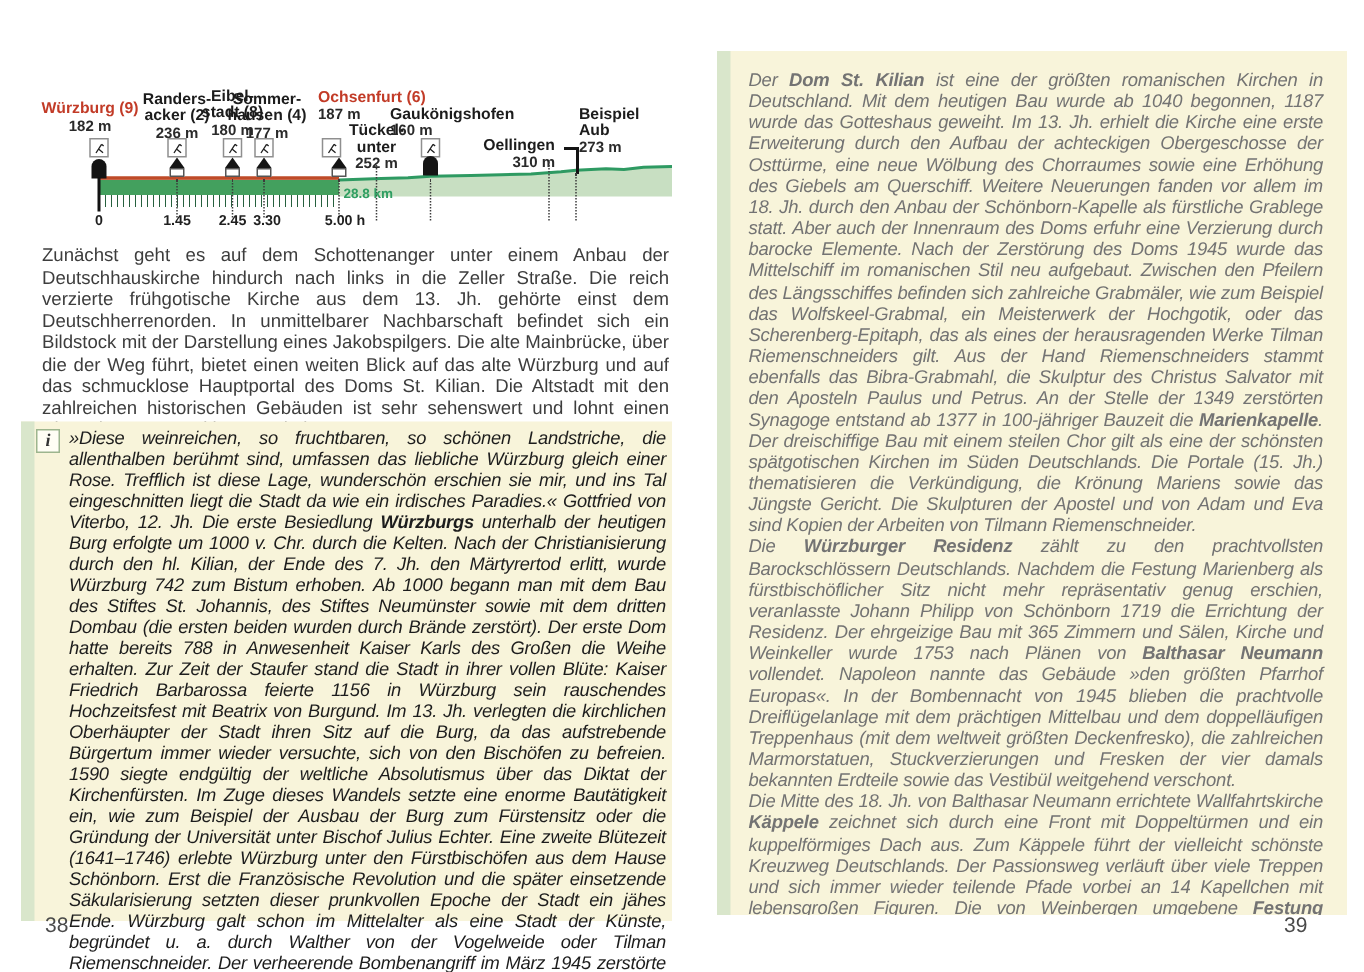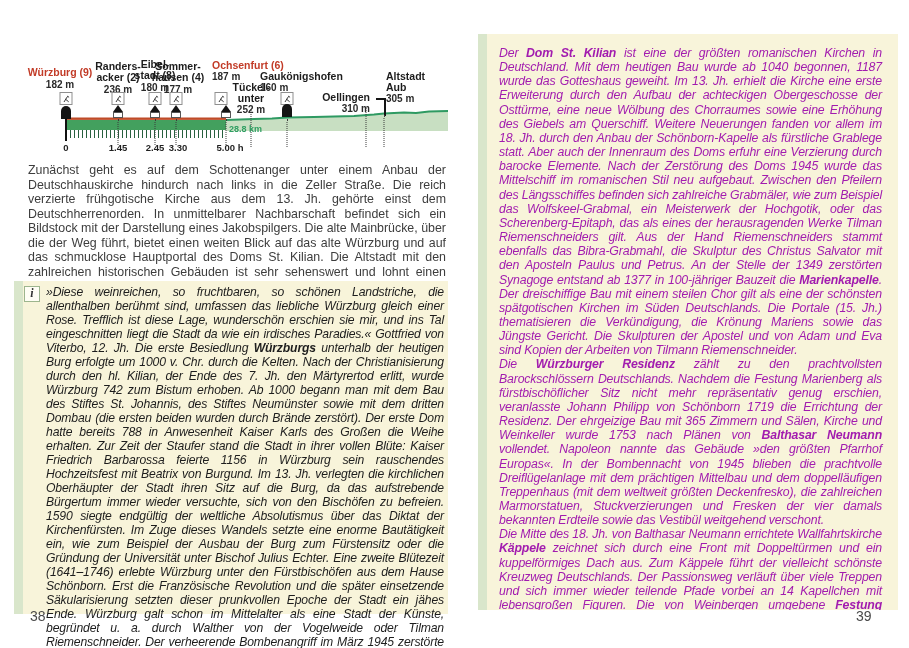--- a/index.html
+++ b/index.html
@@ -40,21 +40,21 @@
   #infoicon{position:absolute;left:24px;top:286px;width:14px;height:14px;background:#fffef5;
             border:1px solid #9db58e;font:bold italic 12px "Liberation Serif",serif;color:#333;
             text-align:center;line-height:13px;}
   #infotext{position:absolute;left:46px;top:285px;width:398px;font-style:italic;font-size:12.2px;
             line-height:14.0px;text-align:justify;color:#1d1d1d;letter-spacing:-0.15px;}
   
   #rightblock{position:absolute;left:478px;top:34px;width:420px;height:576px;background:#f8f4da;
               box-sizing:border-box;border-left:9px solid #d9e6cb;overflow:hidden;
               padding:12px 16px 8px 12px;}
   #rightblock p{margin:0;font-style:italic;font-size:12.3px;line-height:14.15px;text-align:justify;
-                color:#a21caf;letter-spacing:-0.15px;}
+                color:#737373;letter-spacing:-0.15px;}
   .b{font-weight:bold;}
   .page-num{position:absolute;top:608px;font-size:14px;color:#4a4a4a;}
 </style>
 </head>
 <body>
 
 <div id="profile">
 
   <svg width="434" height="112" style="position:absolute;left:0;top:0">
 
@@ -89,23 +89,23 @@
   <div class="st-name" style="left:237px;top:27px">Tückel-
 unter</div>
   <div class="st-elev" style="left:237px;top:49px">252 m</div>
 
   <div class="st-name st-left" style="left:246px;top:16px">Gaukönigshofen</div>
   <div class="st-elev st-left" style="left:246px;top:27px">160 m</div>
 
   <div class="st-name st-right" style="right:78px;top:37px">Oellingen</div>
   <div class="st-elev st-right" style="right:78px;top:48px">310 m</div>
 
-  <div class="st-name st-left" style="left:372px;top:16px">Altstadt
+  <div class="st-name st-left" style="left:372px;top:16px">Beispiel
 Aub</div>
-  <div class="st-elev st-left" style="left:372px;top:38px">305 m</div>
+  <div class="st-elev st-left" style="left:372px;top:38px">273 m</div>
 
   <div class="icon-box" style="left:52px;top:37px">
       <svg width="8" height="8" viewBox="0 0 8 8">
         <path d="M1.5 7 L5.2 1.2 M3 4.2 L6.2 6.8 M5.2 1.2 L6.6 2.4" stroke="#222" stroke-width="0.9" fill="none"></path>
       </svg>
     </div>
   <div class="icon-box" style="left:104px;top:37px">
       <svg width="8" height="8" viewBox="0 0 8 8">
         <path d="M1.5 7 L5.2 1.2 M3 4.2 L6.2 6.8 M5.2 1.2 L6.6 2.4" stroke="#222" stroke-width="0.9" fill="none"></path>
       </svg>

